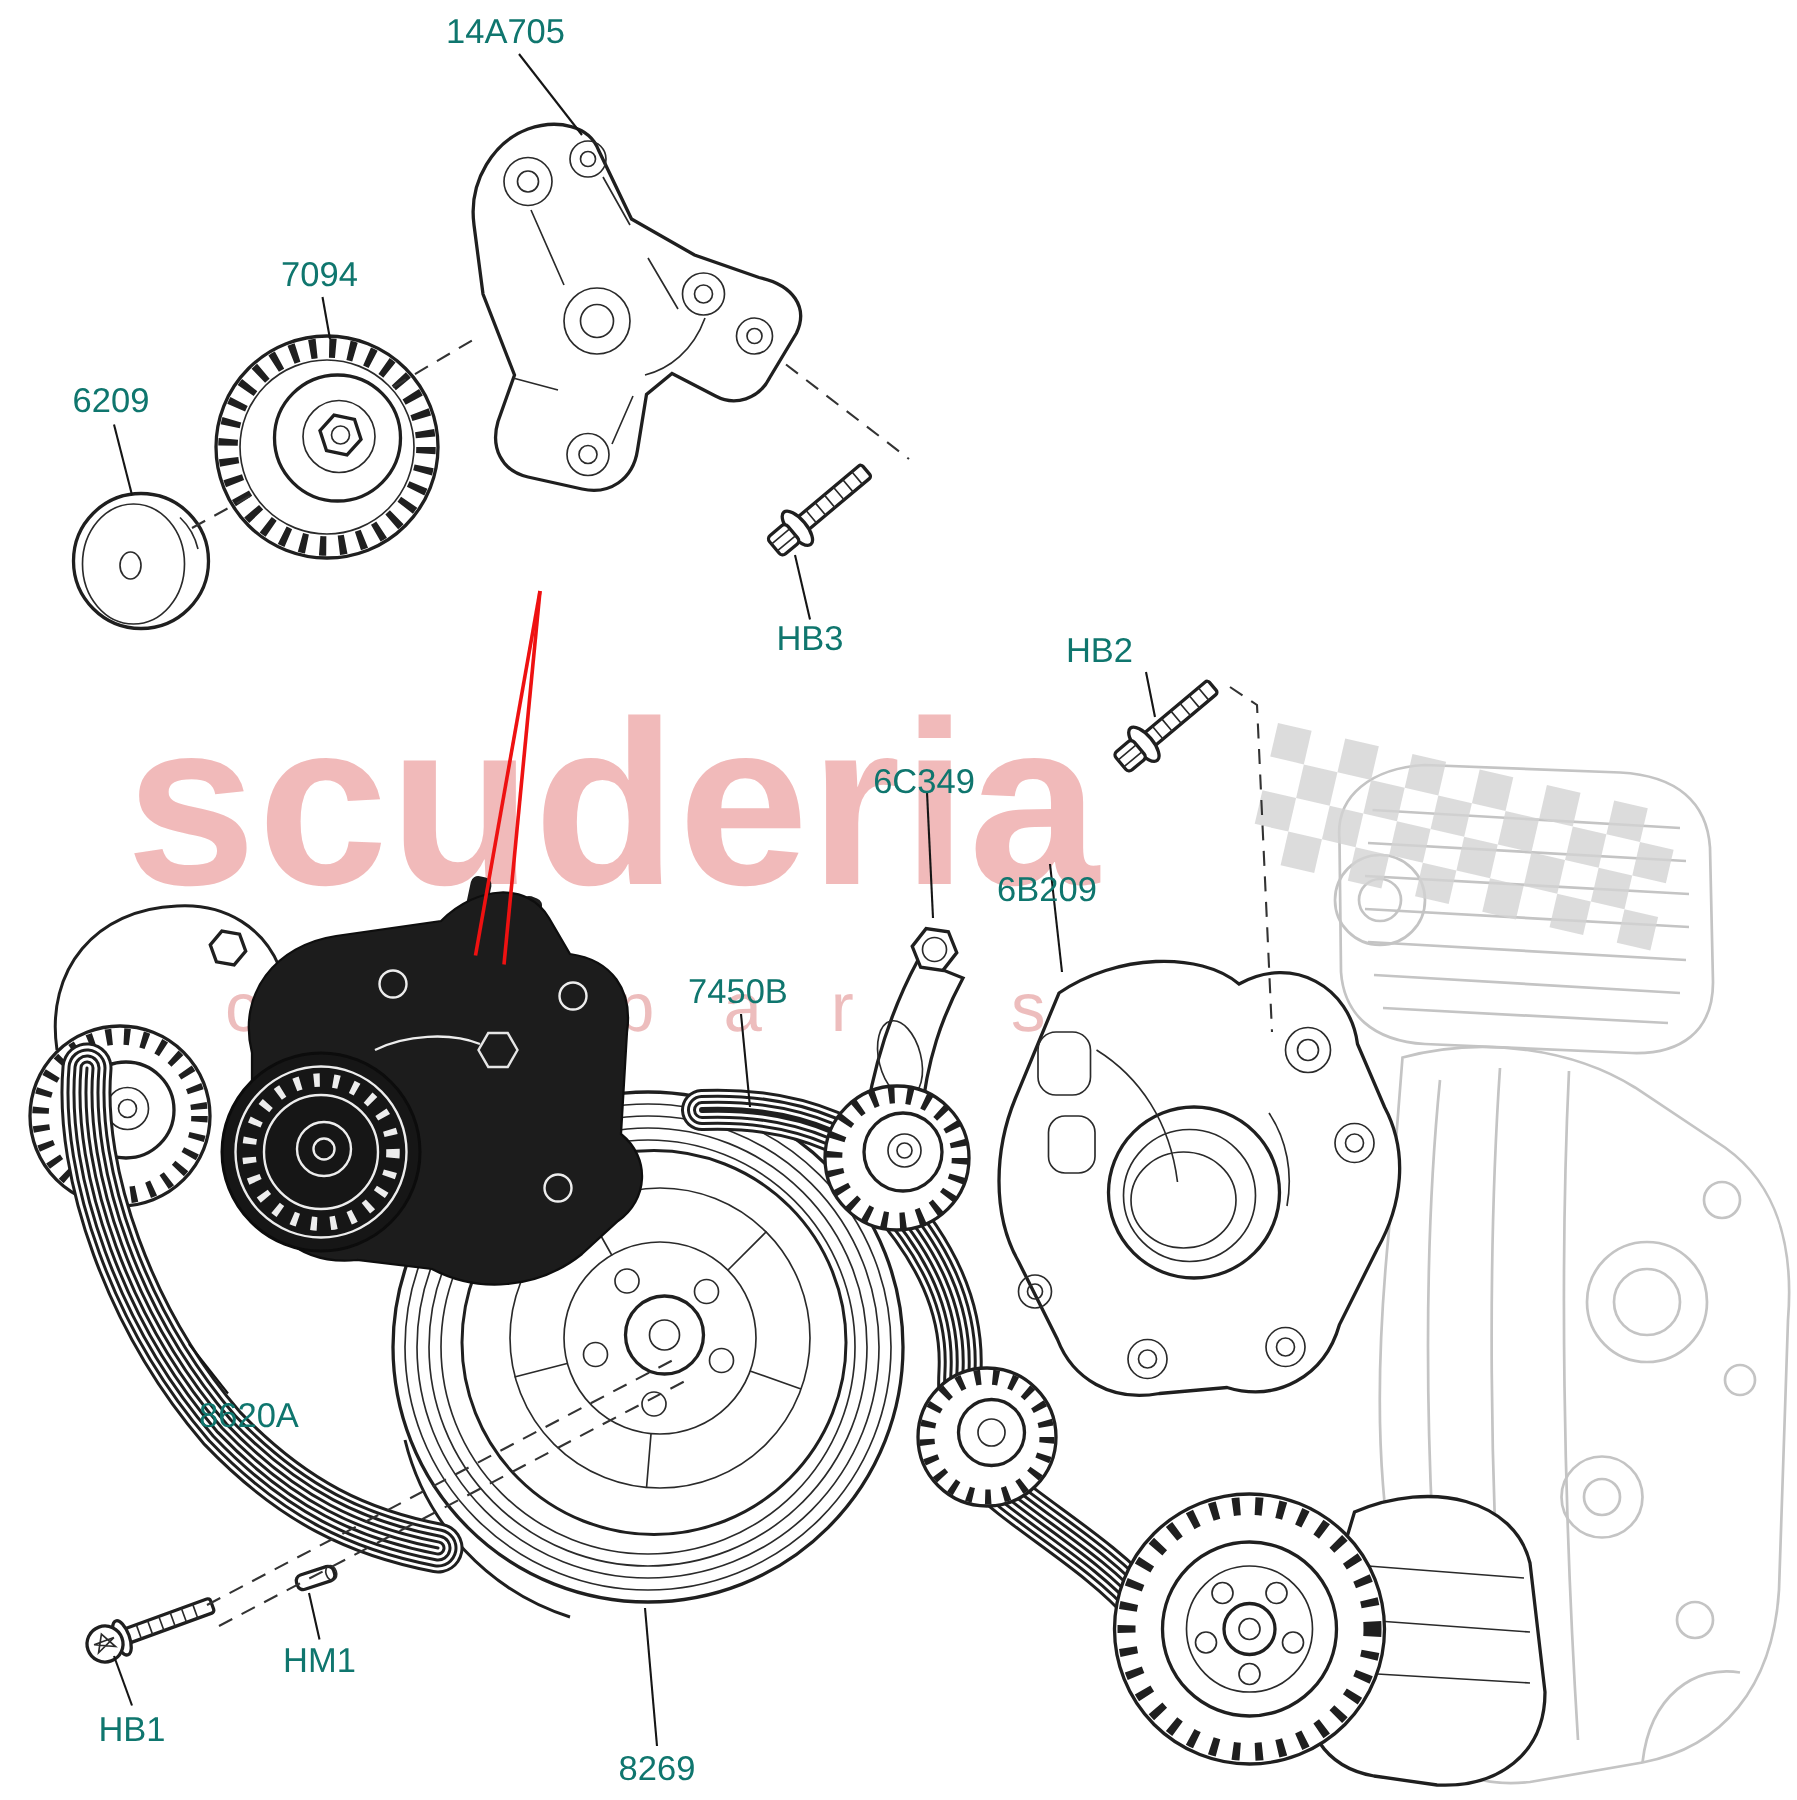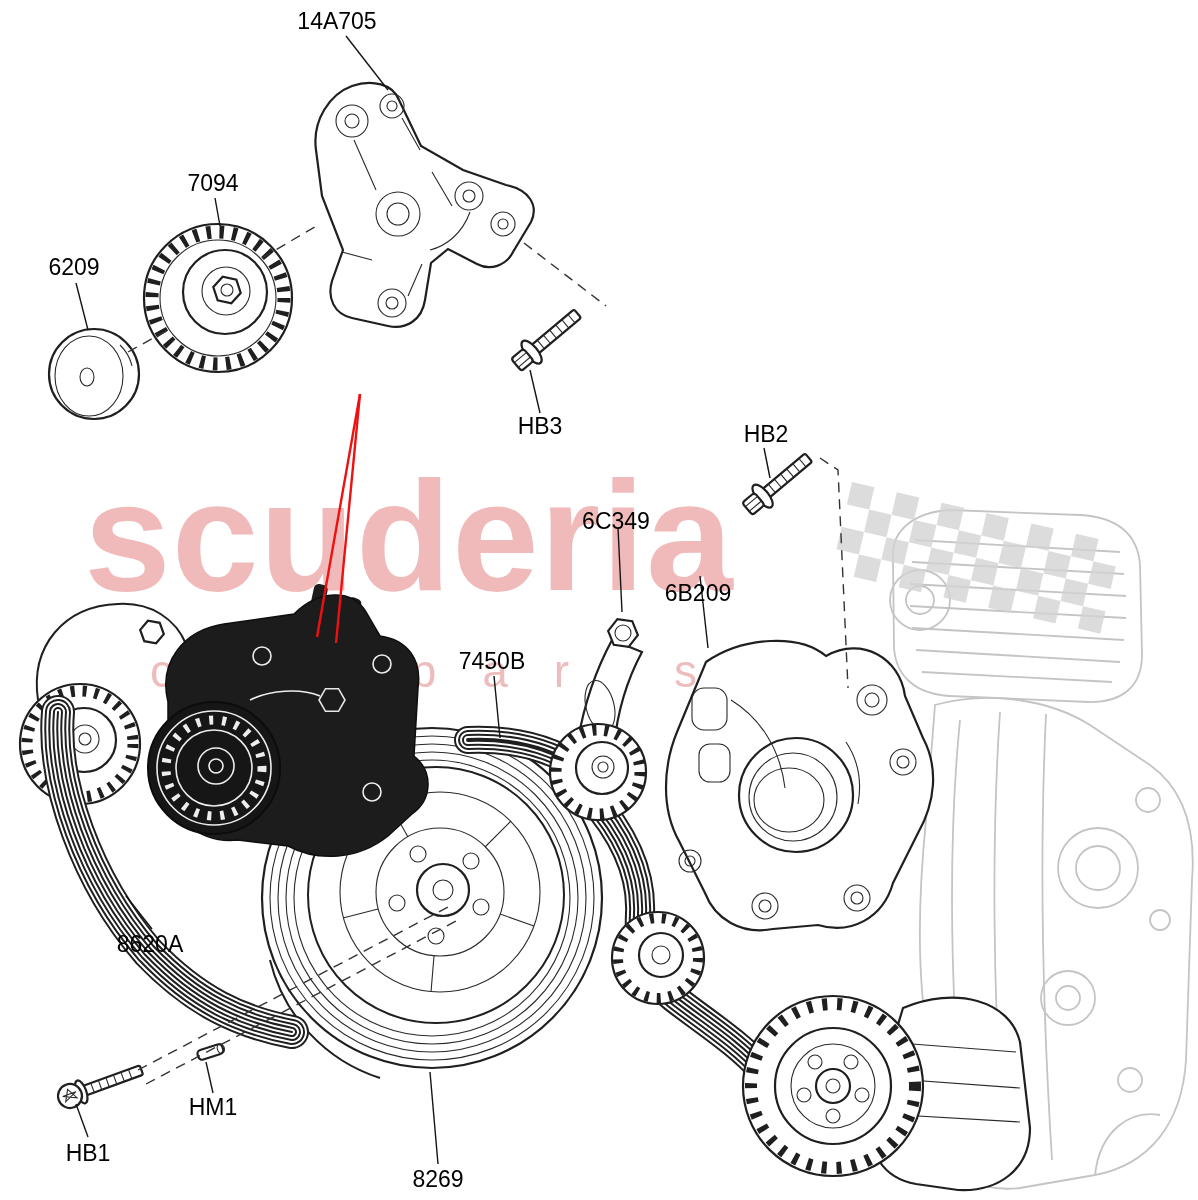--- a/index.html
+++ b/index.html
@@ -29,21 +29,21 @@
   .leader{ stroke:#151515; stroke-width:1.4; }
   .red   { stroke:#ee1111; stroke-width:2.4; }
   .bk { fill:none; stroke:#1f1f1f; stroke-linecap:round; }
   .wt { fill:none; stroke:#ffffff; stroke-linecap:round; }
   .ribbed { fill:none; stroke:#1f1f1f; }
   .wl { stroke:#ededed; fill:none; stroke-width:1.6; }
   .darkfill { fill:#1c1c1c; stroke:#0e0e0e; stroke-width:1.5; }
 
   .plabel {
     position:absolute; transform:translate(-50%,-50%);
-    color:#000000; font-size:23px; white-space:nowrap; cursor:pointer;
+    color:#0f766e; font-size:23px; white-space:nowrap; cursor:pointer;
   }
 </style>
 </head>
 <body>
 
 <div class="stage">
 
   <div class="wm-brand">scuderia</div>
   <div class="wm-sub">car parts</div>
 
@@ -318,21 +318,21 @@
       <line class="leader" x1="213" y1="1093" x2="206" y2="1062"></line>
       <line class="leader" x1="88" y1="1137" x2="76" y2="1104"></line>
       <line class="leader" x1="438" y1="1164" x2="430" y2="1072"></line>
     </g>
   </svg>
 
   <div class="plabel" style="left:337px;top:21px">14A705</div>
   <div class="plabel" style="left:213px;top:183px">7094</div>
   <div class="plabel" style="left:74px;top:267px">6209</div>
   <div class="plabel" style="left:540px;top:426px">HB3</div>
-  <div class="plabel" style="left:766px;top:434px">HB2</div>
+  <div class="plabel" style="left:733px;top:434px">HB2</div>
   <div class="plabel" style="left:616px;top:521px">6C349</div>
   <div class="plabel" style="left:698px;top:593px">6B209</div>
   <div class="plabel" style="left:492px;top:661px">7450B</div>
-  <div class="plabel" style="left:150px;top:944px">8620A</div>
+  <div class="plabel" style="left:166px;top:944px">8620A</div>
   <div class="plabel" style="left:213px;top:1107px">HM1</div>
   <div class="plabel" style="left:88px;top:1153px">HB1</div>
   <div class="plabel" style="left:438px;top:1179px">8269</div>
 </div>
 
 </body></html>

